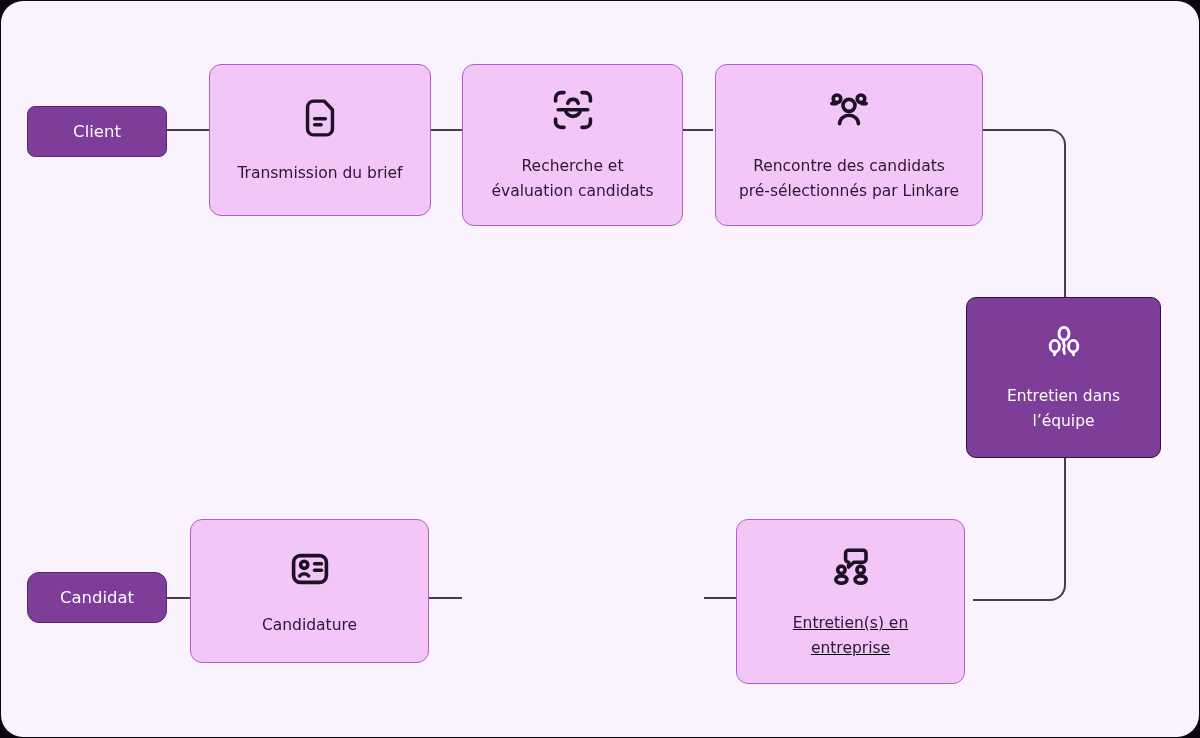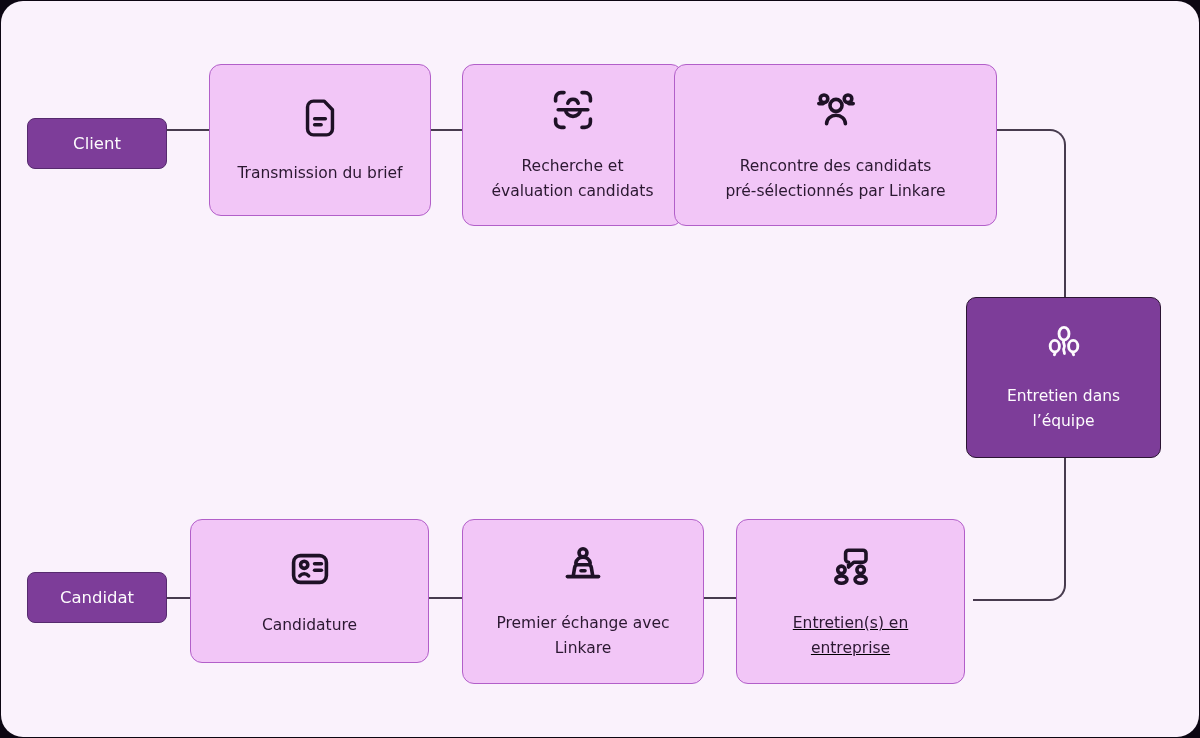--- a/index.html
+++ b/index.html
@@ -33,24 +33,24 @@
 
   <div class="conn h" style="left:165px;top:129px;width:44px;"></div>
   <div class="conn h" style="left:431px;top:129px;width:31px;"></div>
   <div class="conn h" style="left:683px;top:129px;width:30px;"></div>
   <div class="conn elbow-tr" style="left:981px;top:129px;width:83px;height:168px;"></div>
   <div class="conn elbow-br" style="left:973px;top:458px;width:91px;height:141px;"></div>
   <div class="conn h" style="left:165px;top:597px;width:25px;"></div>
   <div class="conn h" style="left:429px;top:597px;width:33px;"></div>
   <div class="conn h" style="left:704px;top:597px;width:32px;"></div>
 
-  <div class="lane-label" style="left:27px;top:118px;width:138px;height:49px;text-align:right;">
+  <div class="lane-label" style="left:27px;top:106px;width:138px;height:49px;text-align:right;">
     <span>Client</span>
   </div>
-  <div class="lane-label" style="left:27px;top:572px;width:138px;height:49px;">
+  <div class="lane-label" style="left:27px;top:572px;width:138px;height:49px;border-radius:12px;">
     <span>Candidat</span>
   </div>
 
   <div class="step" style="left:209px;top:64px;width:222px;height:152px;">
     <svg class="icon" width="46" height="46" viewBox="0 0 24 24" fill="none" stroke="currentColor" stroke-width="1.8" stroke-linecap="round" stroke-linejoin="round">
       <path d="M14.2 3.2 H8.6 a3.1 3.1 0 0 0 -3.1 3.1 v11.4 a3.1 3.1 0 0 0 3.1 3.1 h6.8 a3.1 3.1 0 0 0 3.1 -3.1 V7.7 Z"></path>
       <path d="M9.2 12.4 h5.6"></path>
         <path d="M9.2 15.5 h3.4"></path>
     </svg>
     <span class="label">Transmission du brief</span>
@@ -63,21 +63,21 @@
       <path d="M7.5 20.7 H6 A2.7 2.7 0 0 1 3.3 18 v-1.5"></path>
       <path d="M16.5 20.7 H18 A2.7 2.7 0 0 0 20.7 18 v-1.5"></path>
       <path d="M9.4 8.6 a2.7 2.7 0 0 1 5.2 0"></path>
       <path d="M4.6 11.9 h14.8"></path>
       <path d="M8.3 11.9 a3.7 3.3 0 0 0 7.4 0"></path>
     </svg>
     <span class="label">Recherche et
 évaluation candidats</span>
   </div>
 
-  <div class="step" style="left:674px;top:64px;width:323px;height:162px;">
+  <div class="step" style="left:715px;top:64px;width:268px;height:162px;">
     <svg class="icon" width="48" height="48" viewBox="0 0 24 24" fill="none" stroke="currentColor" stroke-width="1.8" stroke-linecap="round" stroke-linejoin="round">
       <circle cx="12" cy="9.7" r="3"></circle>
       <path d="M7.3 18.9 a4.7 4.3 0 0 1 9.4 0"></path>
       <circle cx="6" cy="6.4" r="1.9"></circle>
         <path d="M5.6 8.8 H3.4"></path>
       <circle cx="18" cy="6.4" r="1.9"></circle>
         <path d="M18.4 8.8 H20.6"></path>
     </svg>
     <span class="label">Rencontre des candidats
 pré-sélectionnés par Linkare</span>
@@ -100,31 +100,20 @@
     <svg class="icon" width="48" height="48" viewBox="0 0 24 24" fill="none" stroke="currentColor" stroke-width="1.8" stroke-linecap="round" stroke-linejoin="round">
       <rect x="3.8" y="5.3" width="16.4" height="13.4" rx="3.4"></rect>
       <circle cx="9.1" cy="9.9" r="1.8"></circle>
       <path d="M6.9 15.4 a2.9 2.9 0 0 1 4.4 0"></path>
       <path d="M14.3 9.4 h3.4"></path>
         <path d="M14.3 12.6 h3.4"></path>
     </svg>
     <span class="label">Candidature</span>
   </div>
 
-  <div class="step" style="left:462px;top:519px;width:242px;height:165px;">
-    <svg class="icon" width="48" height="48" viewBox="0 0 24 24" fill="none" stroke="currentColor" stroke-width="1.8" stroke-linecap="round" stroke-linejoin="round">
-      <circle cx="12" cy="4.9" r="2"></circle>
-      <path d="M8.4 9.9 a3.7 3.7 0 0 1 7.2 0"></path>
-      <path d="M7.1 16.6 l0.75 -4.4 a1.6 1.6 0 0 1 1.6 -1.3 h5.1 a1.6 1.6 0 0 1 1.6 1.3 l0.75 4.4"></path>
-      <path d="M11 13.9 h2"></path>
-      <path d="M4.2 16.8 h15.6"></path>
-    </svg>
-    <span class="label">Premier échange avec
-Linkare</span>
-  </div>
 
   <div class="step" style="left:736px;top:519px;width:229px;height:165px;text-decoration:underline;">
     <svg class="icon" width="48" height="48" viewBox="0 0 24 24" fill="none" stroke="currentColor" stroke-width="1.8" stroke-linecap="round" stroke-linejoin="round">
       <path d="M18 3.6 a1.5 1.5 0 0 1 1.5 1.5 v3 a1.5 1.5 0 0 1 -1.5 1.5 h-4.6 l-2.6 2.4 v-2.4 a1.5 1.5 0 0 1 -1.5 -1.5 v-3 a1.5 1.5 0 0 1 1.5 -1.5 Z"></path>
       <circle cx="7.2" cy="13.4" r="1.85"></circle>
         <ellipse cx="7.2" cy="18.3" rx="2.8" ry="1.8"></ellipse>
       <circle cx="16.8" cy="13.4" r="1.85"></circle>
         <ellipse cx="16.8" cy="18.3" rx="2.8" ry="1.8"></ellipse>
     </svg>
     <span class="label">Entretien(s) en

